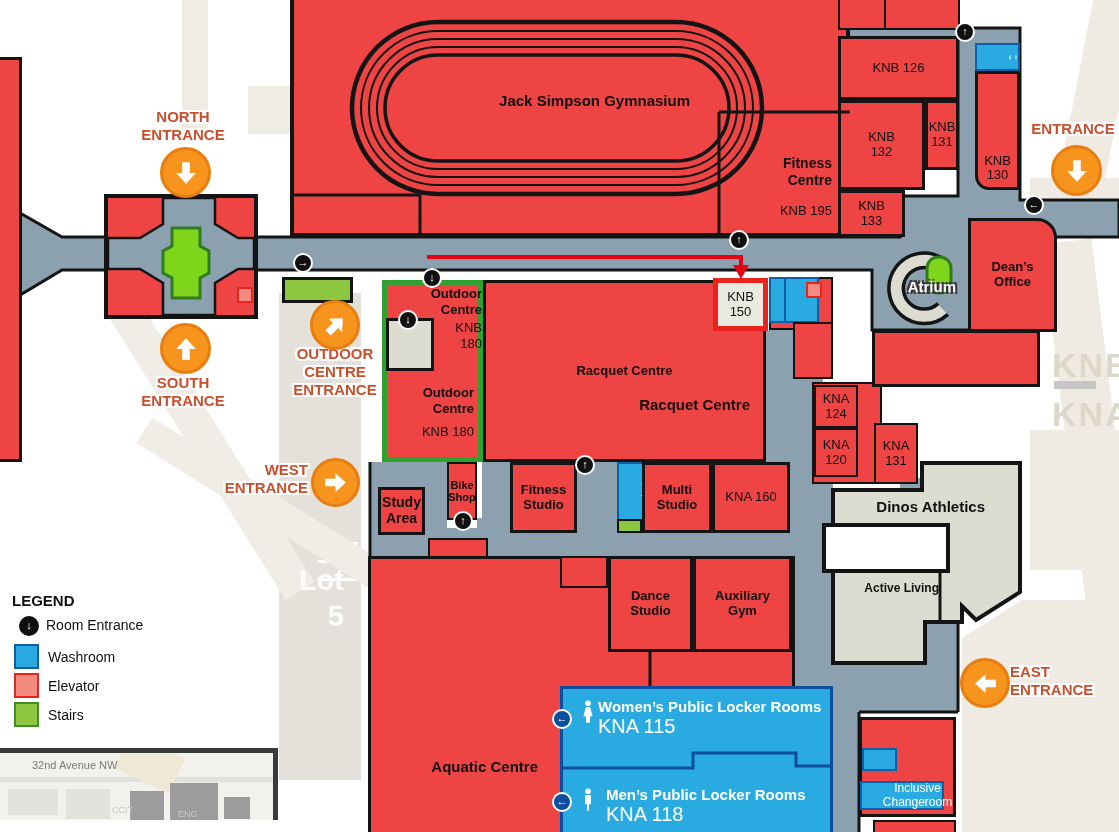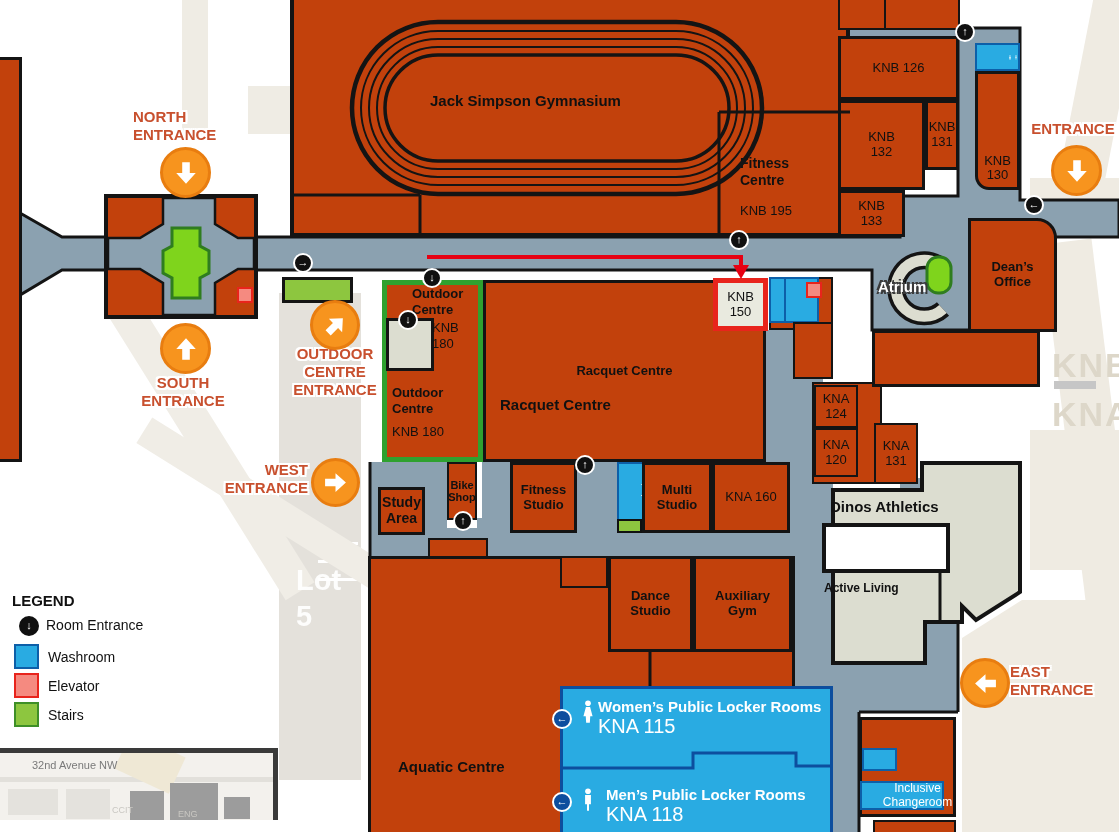--- a/index.html
+++ b/index.html
@@ -1,26 +1,26 @@
 <!DOCTYPE html>
 <html><head>
 <meta charset="utf-8">
 <style>
   html,body{margin:0;padding:0;background:#fff;font-family:"Liberation Sans",sans-serif;}
   #canvas{position:relative;width:1119px;height:832px;overflow:hidden;background:#ffffff;}
   .abs{position:absolute;box-sizing:border-box;}
   svg.layer{position:absolute;left:0;top:0;pointer-events:none;}
-  .room{background:#c2410c;border:3px solid #141414;display:flex;align-items:center;justify-content:center;
+  .room{background:#ef4444;border:3px solid #141414;display:flex;align-items:center;justify-content:center;
         text-align:center;font-weight:bold;font-size:13px;line-height:1.12;white-space:pre-line;color:#111;z-index:20;}
   .thin{border-width:2px;}
   .num{font-weight:normal;}
   .bluebox{background:#29ABE2;border:2px solid #0D5FA8;color:#fff;padding-left:31px;}
   .greenbox{background:#8DC63F;border:2px solid #111;}
   .elv{background:#F58A80;border:2px solid #E8241C;}
-  .flabel{position:absolute;font-weight:bold;text-align:left;white-space:pre-line;line-height:1.2;color:#111;z-index:30;}
+  .flabel{position:absolute;font-weight:bold;text-align:right;white-space:pre-line;line-height:1.2;color:#111;z-index:30;}
   .ricon{position:absolute;width:16px;height:16px;border-radius:50%;background:#101010;color:#fff;font-size:11px;
          font-weight:bold;line-height:14px;text-align:center;border:2px solid #fff;z-index:40;}
   .ricon.navy{background:#0D4E9E;}
   .entc{position:absolute;border-radius:50%;background:#F7941E;border:3px solid #E87D10;display:flex;
         align-items:center;justify-content:center;z-index:45;}
   .enttext{position:absolute;color:#C8502E;font-weight:bold;font-size:15px;line-height:1.2;white-space:pre-line;z-index:44;
      text-shadow:-2px -2px 0 #fff,2px -2px 0 #fff,-2px 2px 0 #fff,2px 2px 0 #fff,-2px 0 0 #fff,2px 0 0 #fff,0 2px 0 #fff,0 -2px 0 #fff;}
   .decor{position:absolute;z-index:1;}
   .wm{position:absolute;font-weight:bold;font-size:34px;color:#DDD7C9;z-index:5;letter-spacing:2px;}
   .locker-title{font-weight:bold;font-size:15px;color:#fff;}
@@ -269,21 +269,21 @@
   <div class="ricon" style="left:422px;top:268px;">↓</div>
   <div class="ricon" style="left:398px;top:310px;">↓</div>
   <div class="ricon" style="left:729px;top:230px;">↑</div>
   <div class="ricon" style="left:955px;top:22px;">↑</div>
   <div class="ricon" style="left:1024px;top:195px;">←</div>
   <div class="ricon" style="left:575px;top:455px;">↑</div>
   <div class="ricon" style="left:453px;top:511px;">↑</div>
   <div class="ricon navy" style="left:552px;top:709px;z-index:25;">←</div>
   <div class="ricon navy" style="left:552px;top:792px;z-index:25;">←</div>
 
-  <div class="enttext" style="left:133px;top:108px;width:100px;">NORTH
+  <div class="enttext" style="left:133px;top:108px;width:100px;text-align:center;">NORTH
 ENTRANCE</div>
   <div class="entc" style="left:160px;top:147px;width:45px;height:45px;">
     <svg width="26" height="26" viewBox="0 0 24 24" style="transform:rotate(180deg);">
         <path d="M12 2 L21 12 H15.5 V22 H8.5 V12 H3 Z" fill="#fff"></path>
       </svg>
   </div>
   <div class="entc" style="left:160px;top:323px;width:45px;height:45px;">
     <svg width="26" height="26" viewBox="0 0 24 24">
         <path d="M12 2 L21 12 H15.5 V22 H8.5 V12 H3 Z" fill="#fff"></path>
       </svg>

